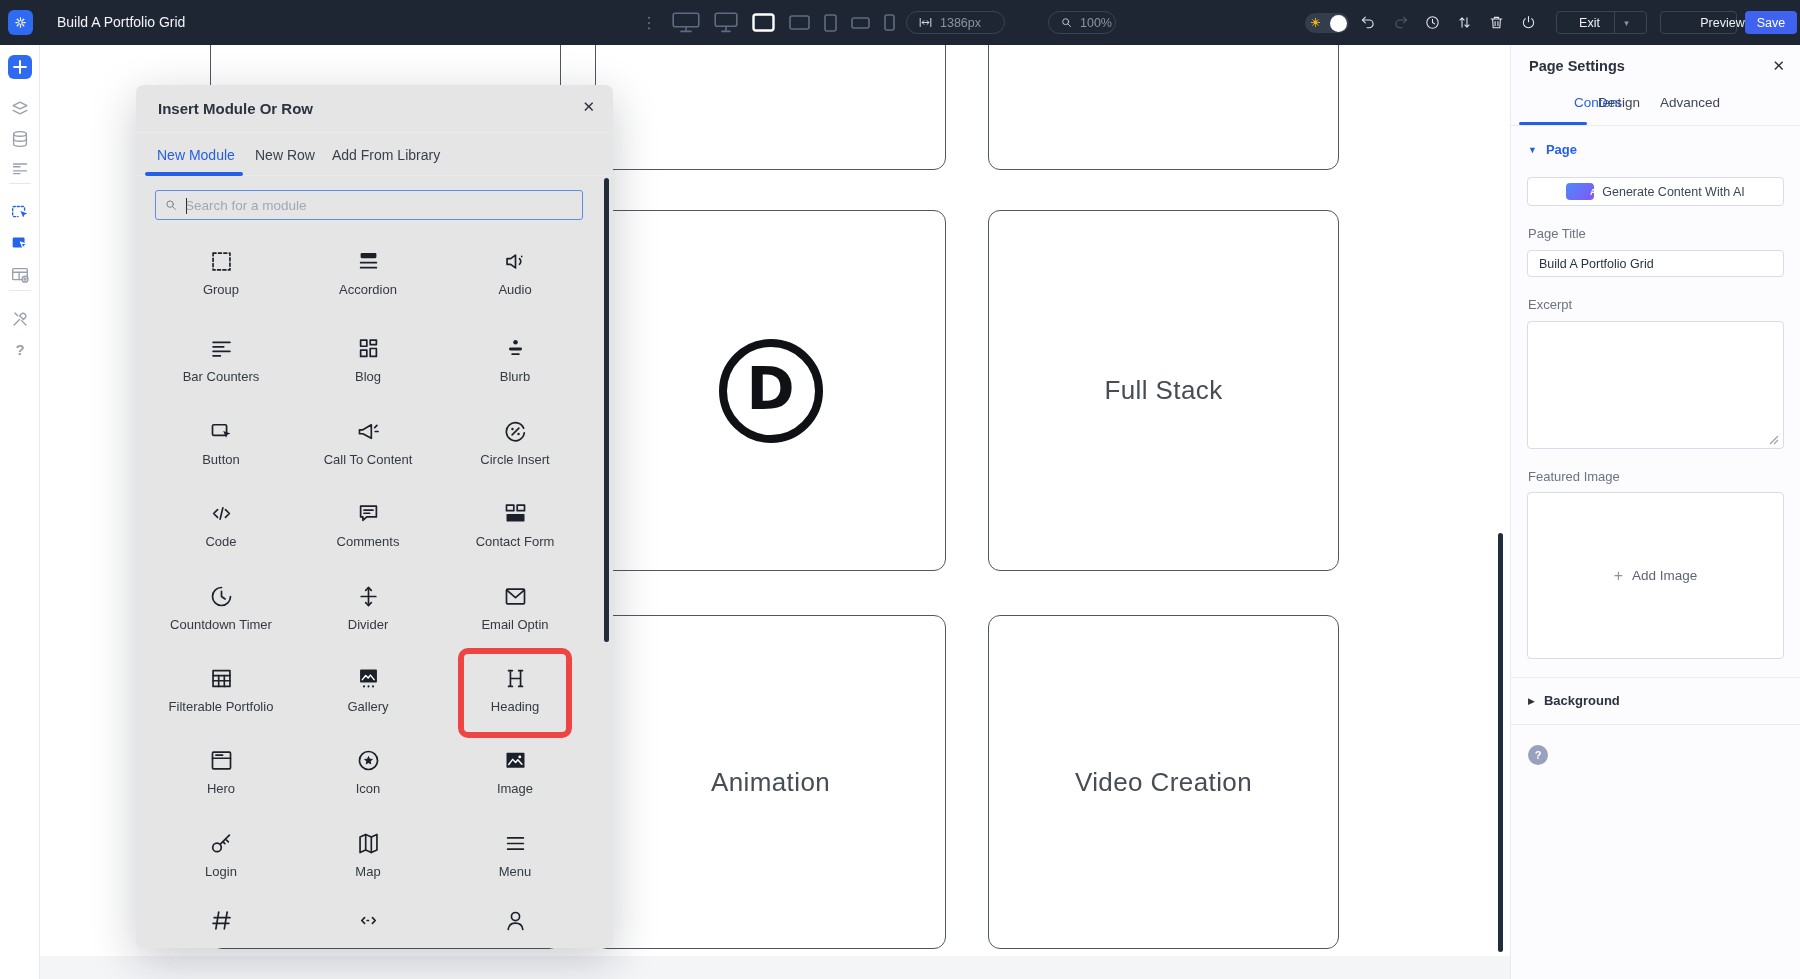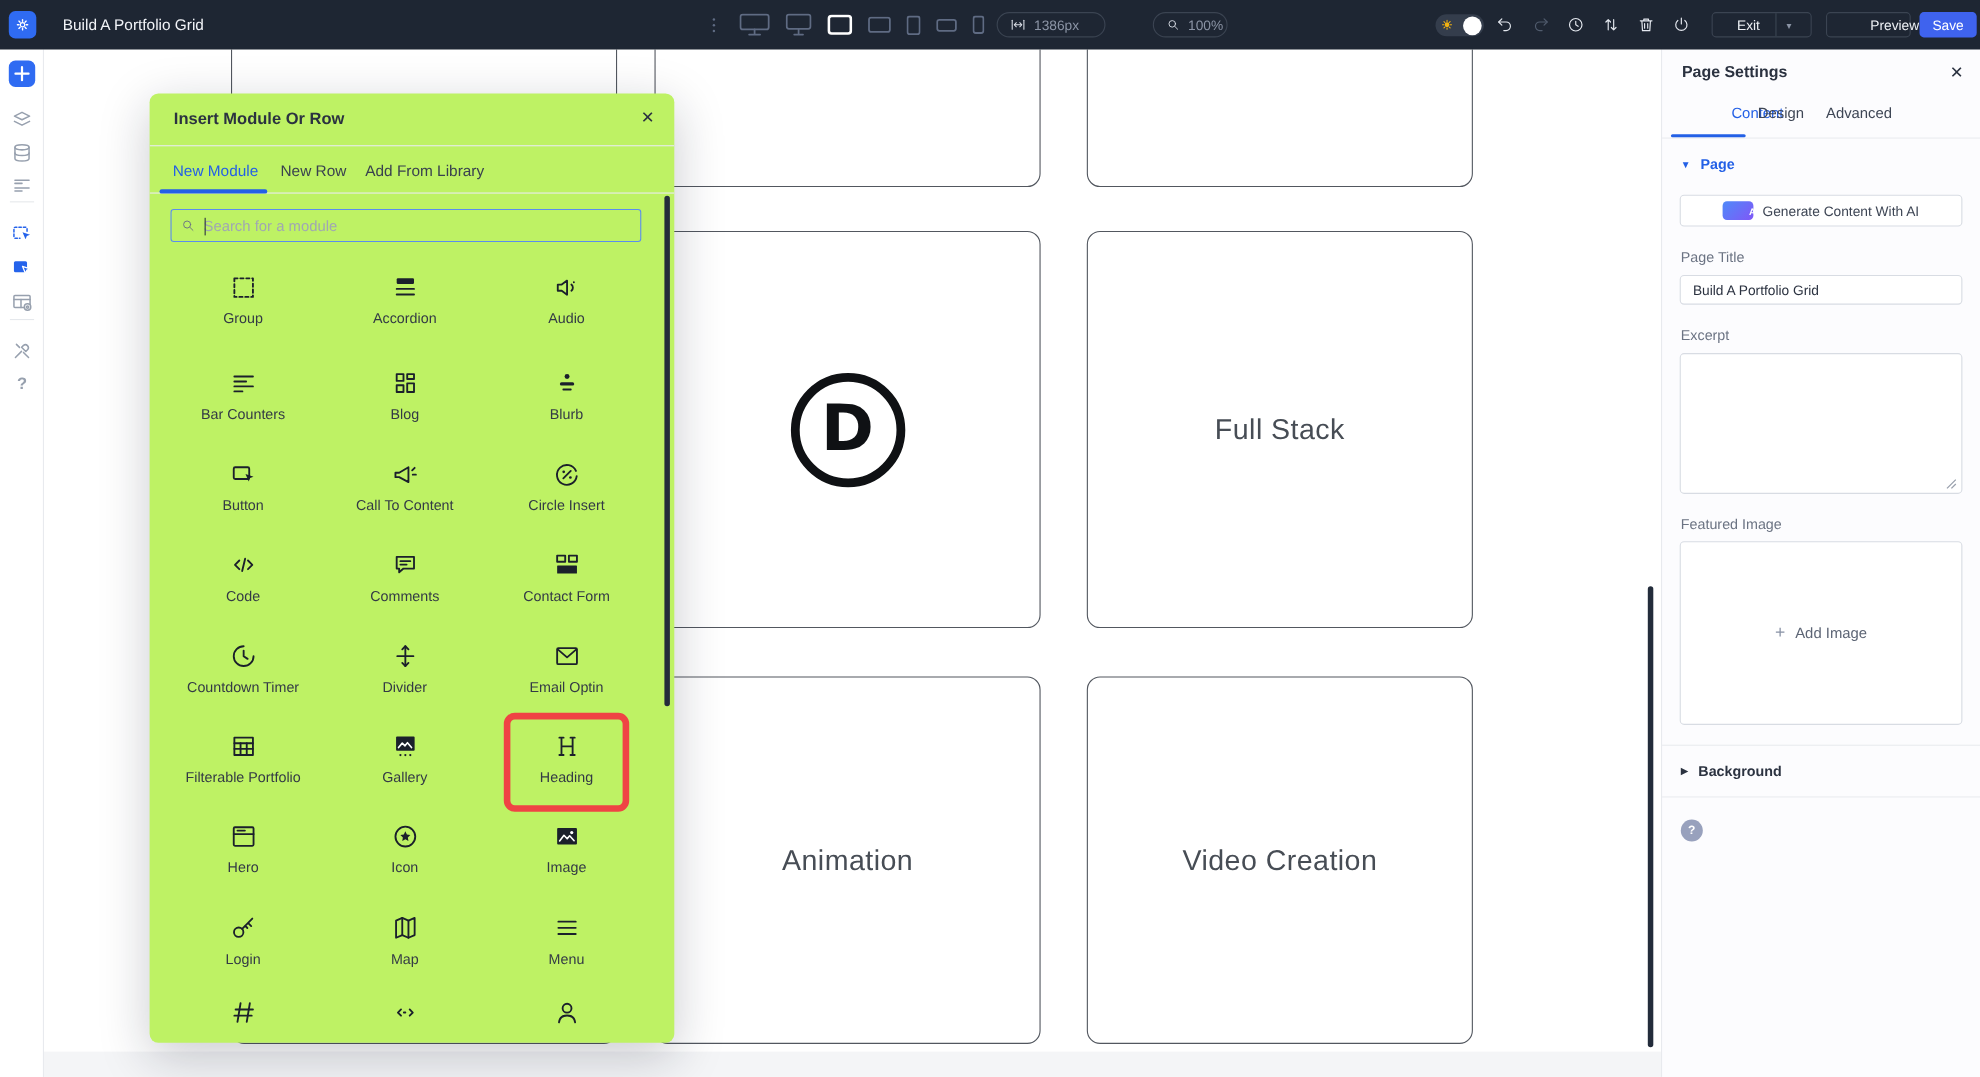--- a/index.html
+++ b/index.html
@@ -48,21 +48,21 @@
   .card { position:absolute; background:#fff; border:1px solid #52575f; border-radius:12px;
     display:flex; align-items:center; justify-content:center; }
   .card-label { font-size:26px; color:#474d55; letter-spacing:0.4px; }
   .divi-d { width:104px; height:104px; border:8px solid #0f1114; border-radius:50%;
     display:flex; align-items:center; justify-content:center; font-size:58px; font-weight:bold;
     color:#0f1114; font-family:"DejaVu Sans", sans-serif; padding-bottom:4px; }
   .strip { position:absolute; left:0; top:911px; width:1470px; height:23px; background:#f4f5f7; }
   .vscroll { position:absolute; width:5px; background:#232c3b; border-radius:3px; }
 
   
-  .modal { position:absolute; left:136px; top:85px; width:477px; height:863px; background:#bef264;
+  .modal { position:absolute; left:136px; top:85px; width:477px; height:863px; background:#e5e5e5;
     border-radius:8px; box-shadow:0 12px 45px rgba(20,25,40,.22); z-index:50; overflow:hidden; }
   .md-head { position:absolute; left:0; top:0; width:100%; height:48px; border-bottom:1px solid #e9ebef; }
   .md-title { position:absolute; left:22px; top:15px; font-size:15px; font-weight:600; color:#2b3240; }
   .md-close { position:absolute; right:18px; top:13px; font-size:15px; color:#2b3240; cursor:pointer; }
   .md-tabs { position:absolute; left:0; top:48px; width:100%; height:43px; border-bottom:1px solid #e9ebef; }
   .md-tab { position:absolute; top:0; height:43px; display:flex; align-items:center; font-size:14px;
     color:#39414f; cursor:pointer; }
   .md-tab.active { color:#2360e6; }
   .md-underline { position:absolute; left:9px; top:87px; width:98px; height:4px; background:#2360e6; border-radius:2px; }
   .md-search { position:absolute; left:19px; top:105px; width:428px; height:30px;

